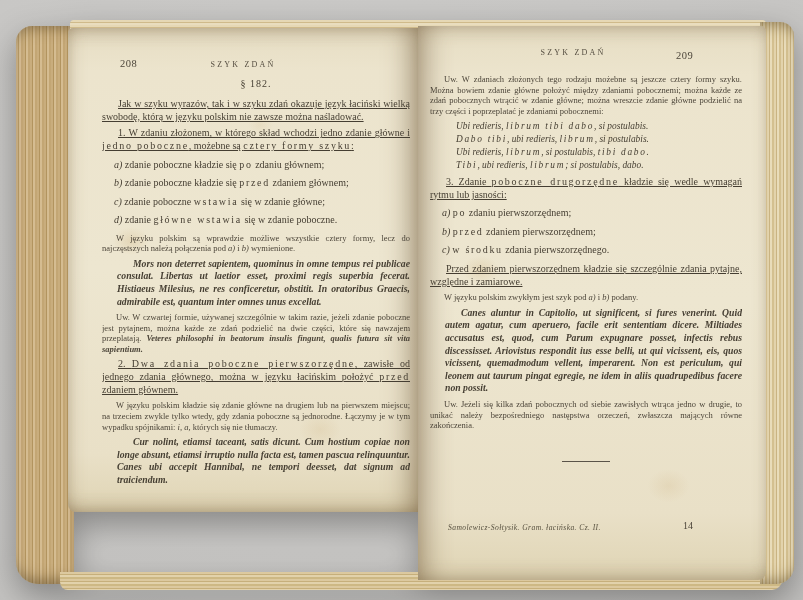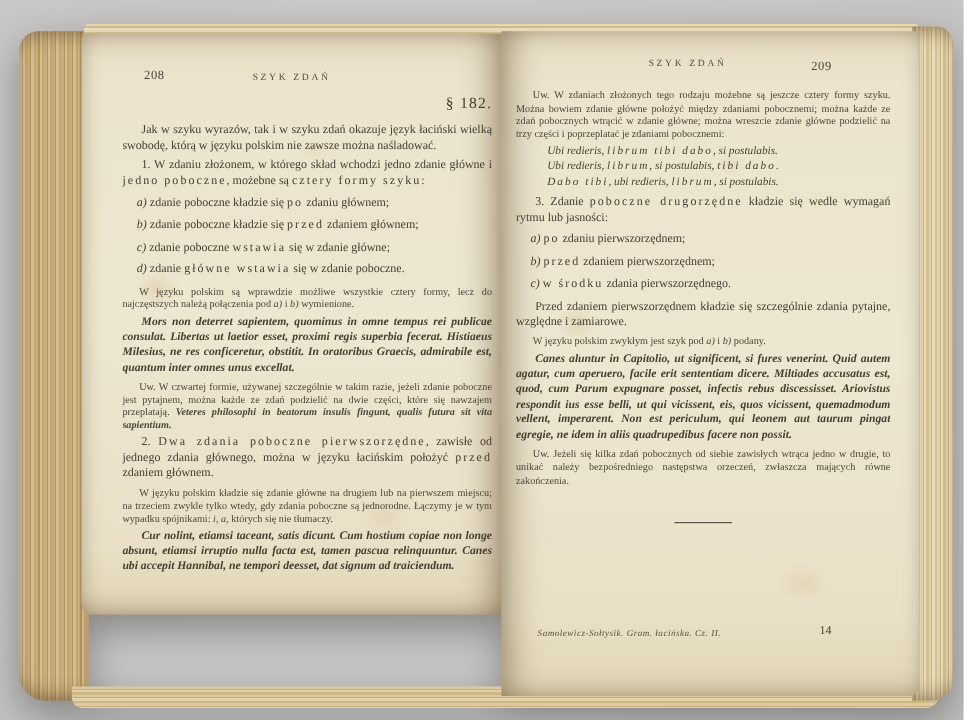--- a/index.html
+++ b/index.html
@@ -47,25 +47,25 @@
   .page{color:#433c30;}
   .page-head-num{position:absolute;font-size:10.5px;letter-spacing:.5px;color:#4c453a;}
   .page-head-title{position:absolute;font-size:8px;letter-spacing:2.2px;color:#554d40;}
   .pl-num{left:52px;top:30px;}
   .pl-title{left:0;width:350px;text-align:center;top:32px;}
   .pr-title{left:0;width:310px;text-align:center;top:22px;}
   .pr-num{left:258px;top:24px;text-align:right;}
   .text-col{position:absolute;overflow:hidden;}
   .text-left{left:34px;width:308px;top:50px;bottom:28px;}
   .text-right{left:12px;width:312px;top:44px;bottom:70px;}
-  .section-heading{text-align:right;font-size:13px;margin:0 0 9px 0;letter-spacing:1px;color:#453e32;}
+  .section-heading{text-align:center;font-size:10px;margin:0 0 9px 0;letter-spacing:1px;color:#453e32;}
   .blk{margin:4px 0;color:#453e32;}
-  .para{font-size:10px;line-height:1.27;text-indent:16px;text-align:justify;}
+  .para{font-size:10px;line-height:1.27;text-indent:16px;text-align:justify;text-decoration:underline;}
   .small{font-size:8.5px;line-height:1.24;text-indent:14px;text-align:justify;color:#4c4539;}
-  .example{font-size:9.7px;line-height:1.3;text-indent:16px;text-align:justify;font-style:italic;font-weight:bold;}
+  .example{font-size:9.7px;line-height:1.3;text-indent:16px;text-align:justify;font-style:italic;font-weight:bold;margin-left:15px;}
   .list{font-size:10px;line-height:1.25;margin:6px 0;padding-left:12px;}
   .verse{font-size:9.4px;line-height:1.38;margin:0 0 0 26px;font-style:italic;font-weight:normal;}
   .sp{letter-spacing:1.7px;}
   .it{font-style:italic;}
   .bi{font-style:italic;font-weight:bold;}
   .rule{width:48px;border-top:1px solid #5a5349;margin:30px auto 0 auto;}
   .footer-sig{position:absolute;left:30px;bottom:48px;font-size:7.6px;letter-spacing:.4px;color:#57503f;font-style:italic;}
   .footer-sheet{position:absolute;left:265px;bottom:49px;font-size:10px;color:#4c453a;}
 </style>
 </head>
@@ -99,22 +99,23 @@
     </div>
   </div>
 
   <div class="page page-right">
     <div class="page-head-title pr-title">SZYK ZDAŃ</div>
     <div class="page-head-num pr-num">209</div>
     <div class="text-col text-right">
       <div id="right-blocks">
           <p class="blk small"><span>Uw. W zdaniach złożonych tego rodzaju możebne są jeszcze cztery formy szyku. Można bowiem zdanie główne położyć między zdaniami pobocznemi; można każde ze zdań pobocznych wtrącić w zdanie główne; można wreszcie zdanie główne podzielić na trzy części i poprzeplatać je zdaniami pobocznemi:</span></p>
           <p class="blk verse"><span>Ubi redieris, </span><span class="sp">librum tibi dabo</span><span>, si postulabis.</span></p>
+          <p class="blk verse"><span class="sp">Dabo tibi</span><span>, ubi redieris, </span><span class="sp">librum</span><span>, si postulabis.</span></p>
           <p class="blk verse"><span>Ubi redieris, </span><span class="sp">librum</span><span>, si postulabis, </span><span class="sp">tibi dabo</span><span>.</span></p>
-          <p class="blk verse"><span class="sp">Dabo tibi</span><span>, ubi redieris, </span><span class="sp">librum</span><span>, si postulabis.</span></p>
+          <p class="blk verse"><span class="sp">Tibi</span><span>, ubi redieris, </span><span class="sp">librum</span><span>; si postulabis, dabo.</span></p>
           <p class="blk para"><span>3. Zdanie </span><span class="sp">poboczne drugorzędne</span><span> kładzie się wedle wymagań rytmu lub jasności:</span></p>
           <p class="blk list"><span class="it">a) </span><span class="sp">po</span><span> zdaniu pierwszorzędnem;</span></p>
           <p class="blk list"><span class="it">b) </span><span class="sp">przed</span><span> zdaniem pierwszorzędnem;</span></p>
           <p class="blk list"><span class="it">c) </span><span class="sp">w środku</span><span> zdania pierwszorzędnego.</span></p>
           <p class="blk para"><span>Przed zdaniem pierwszorzędnem kładzie się szczególnie zdania pytajne, względne i zamiarowe.</span></p>
           <p class="blk small"><span>W języku polskim zwykłym jest szyk pod </span><span class="it">a)</span><span> i </span><span class="it">b)</span><span> podany.</span></p>
           <p class="blk example"><span>Canes aluntur in Capitolio, ut significent, si fures venerint. Quid autem agatur, cum aperuero, facile erit sententiam dicere. Miltiades accusatus est, quod, cum Parum expugnare posset, infectis rebus discessisset. Ariovistus respondit ius esse belli, ut qui vicissent, eis, quos vicissent, quemadmodum vellent, imperarent. Non est periculum, qui leonem aut taurum pingat egregie, ne idem in aliis quadrupedibus facere non possit.</span></p>
           <p class="blk small"><span>Uw. Jeżeli się kilka zdań pobocznych od siebie zawisłych wtrąca jedno w drugie, to unikać należy bezpośredniego następstwa orzeczeń, zwłaszcza mających równe zakończenia.</span></p>
           <div class="rule"></div>
         </div>

